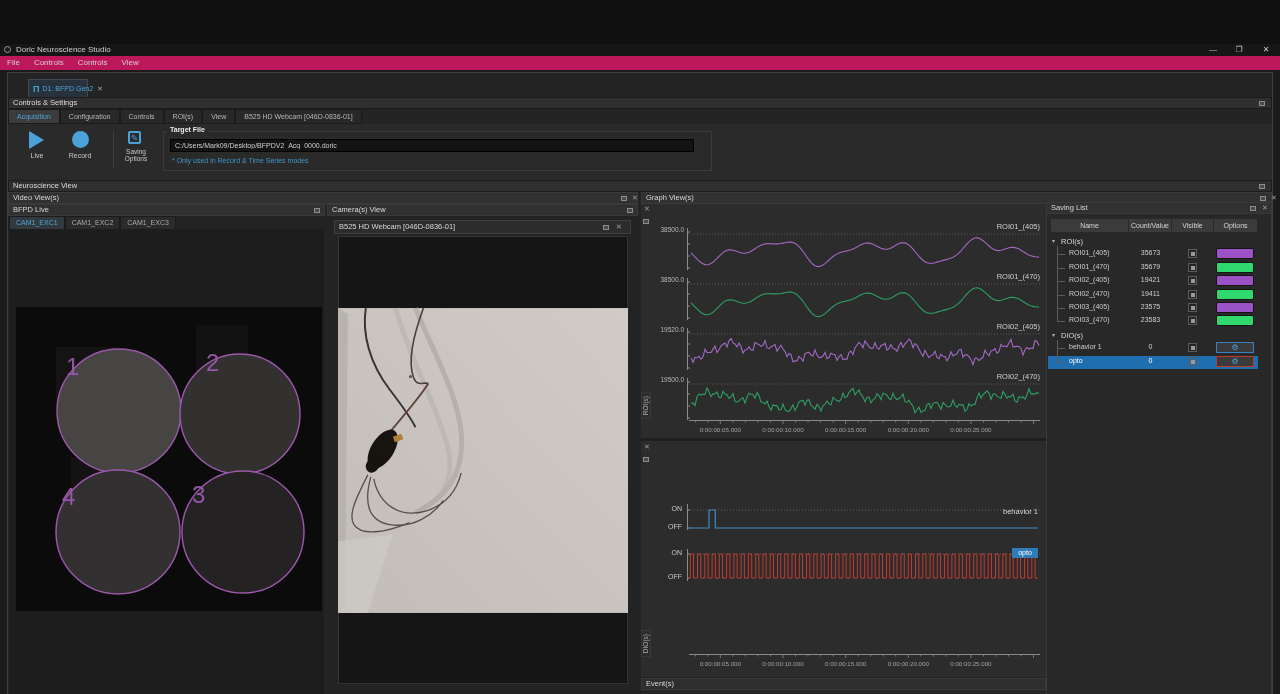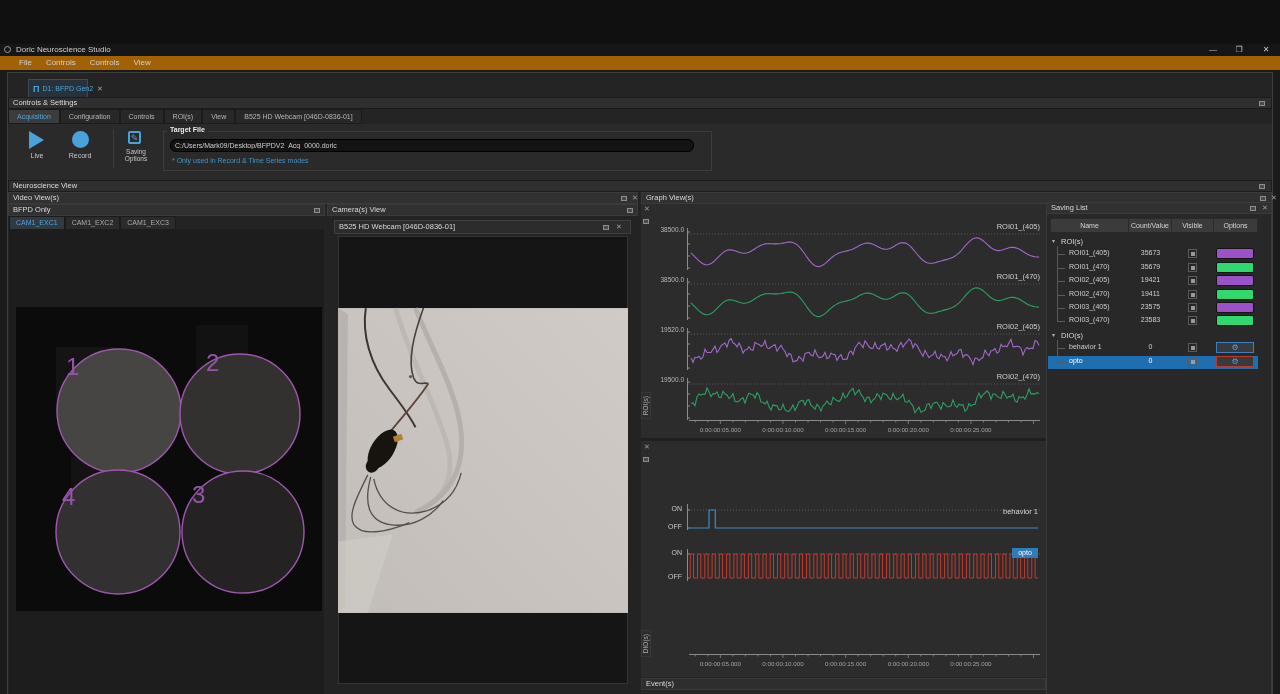--- a/index.html
+++ b/index.html
@@ -3,21 +3,21 @@
 <meta charset="utf-8">
 <style>
   html,body{margin:0;padding:0;background:#101010;}
   #app{position:relative;width:1280px;height:694px;overflow:hidden;background:#1b1b1b;
        font-family:"Liberation Sans",sans-serif;color:#d6d6d6;-webkit-font-smoothing:antialiased;cursor:default;margin-top:44px;}
   .abs{position:absolute;box-sizing:border-box;}
   .titlebar{left:0;top:0;width:1280px;height:12px;background:#161616;}
   .title-text{left:16px;top:0;height:12px;line-height:12px;font-size:8px;color:#cfcfcf;}
   .logo{left:4px;top:2px;width:7px;height:7px;border:1px solid #9a9a9a;border-radius:50%;}
   .winbtn{top:0;width:26px;height:12px;text-align:center;line-height:12px;font-size:8px;color:#c8c8c8;}
-  .menubar{left:0;top:12px;width:1280px;height:14px;background:#a16207;display:flex;align-items:center;padding-left:12px;}
+  .menubar{left:0;top:12px;width:1280px;height:14px;background:#be185d;display:flex;align-items:center;padding-left:0;}
   .menu-item{font-size:8px;color:#d0d0d0;padding:0 7px;line-height:14px;}
   .workspace{left:7px;top:28px;width:1266px;height:656px;border:1px solid #3f3f3f;background:#242424;}
   .doctab{left:28px;top:35px;width:60px;height:18px;background:#27323c;border:1px solid #3f4a55;border-bottom:none;
           display:flex;align-items:center;padding:0 4px;}
   .doctab .pi{color:#4da3d9;font-size:9px;font-weight:bold;margin-right:3px;}
   .doctab .lbl{color:#4da3d9;font-size:7px;white-space:nowrap;}
   .doctab .x{color:#97a0a8;font-size:7px;margin-left:4px;}
   .hdrbar{background:#2f2f2f;border:1px solid #1c1c1c;font-size:7.5px;line-height:10px;color:#dcdcdc;padding:0 4px;}
   .pin-ic{display:inline-block;width:6px;height:5px;border:1px solid #8d8d8d;background:#4a4a4a;}
   .x-ic{font-size:7px;color:#9c9c9c;line-height:6px;}
@@ -107,37 +107,37 @@
   <div class="abs rec-circ" style="left:72px;top:87px;"></div>
   <div class="abs tool-label" style="left:60px;top:108px;width:40px;">Record</div>
   <div class="abs vsep" style="left:113px;top:86px;height:38px;"></div>
   <div class="abs save-ic" style="left:128px;top:87px;">✎</div>
   <div class="abs tool-label" style="left:113px;top:104px;width:46px;font-size:6.5px;">
     <div>Saving</div>
     <div>Options</div>
   </div>
   <div class="abs tf-group" style="left:163px;top:87px;width:549px;height:40px;"></div>
   <div class="abs tf-legend" style="left:167px;top:82px;">Target File</div>
-  <input class="abs tf-input" style="left: 170px; top: 95px; width: 524px; height: 13px; border-radius: 6px;" readonly="" value="C:/Users/Mark09/Desktop/BFPDV2_Acq_0000.doric">
+  <input class="abs tf-input" style="left: 170px; top: 95px; width: 524px; height: 13px;" readonly="" value="C:/Users/Mark09/Desktop/BFPDV2_Acq_0000.doric">
   <div class="abs tf-note" style="left:172px;top:113px;">* Only used in Record &amp; Time Series modes</div>
 
   <div class="abs hdrbar" style="left:8px;top:136px;width:1264px;height:12px;">
     <span>Neuroscience View</span>
     <span class="abs pin-ic" style="left:1250px;top:3px;"></span>
   </div>
 
   <div class="abs panelhdr" style="left:8px;top:148px;width:630px;height:12px;">
     <span>Video View(s)</span>
     <span class="abs pin-ic" style="left:612px;top:3px;"></span>
     <span class="abs x-ic" style="left:623px;top:2px;">✕</span>
   </div>
 
   <div class="abs" style="left:8px;top:160px;width:317px;height:516px;background:#232323;"></div>
   <div class="abs panelhdr" style="left:8px;top:160px;width:317px;height:12px;">
-    <span>BFPD Only</span>
+    <span>BFPD Live</span>
     <span class="abs pin-ic" style="left:305px;top:3px;"></span>
   </div>
   <div class="abs" id="bfpd-tabs" style="left:9px;top:172px;display:flex;">
       <span class="subtab sel">CAM1_EXC1</span>
       <span class="subtab">CAM1_EXC2</span>
       <span class="subtab">CAM1_EXC3</span>
     </div>
   <div class="abs" style="left:9px;top:185px;width:315px;height:474px;background:#1d1d1d;"></div>
   <svg class="abs" id="bfpd-image" style="left:16px;top:263px;" width="306" height="304" viewBox="0 0 306 304">
     <rect width="306" height="304" fill="#0c0b0b"></rect>

